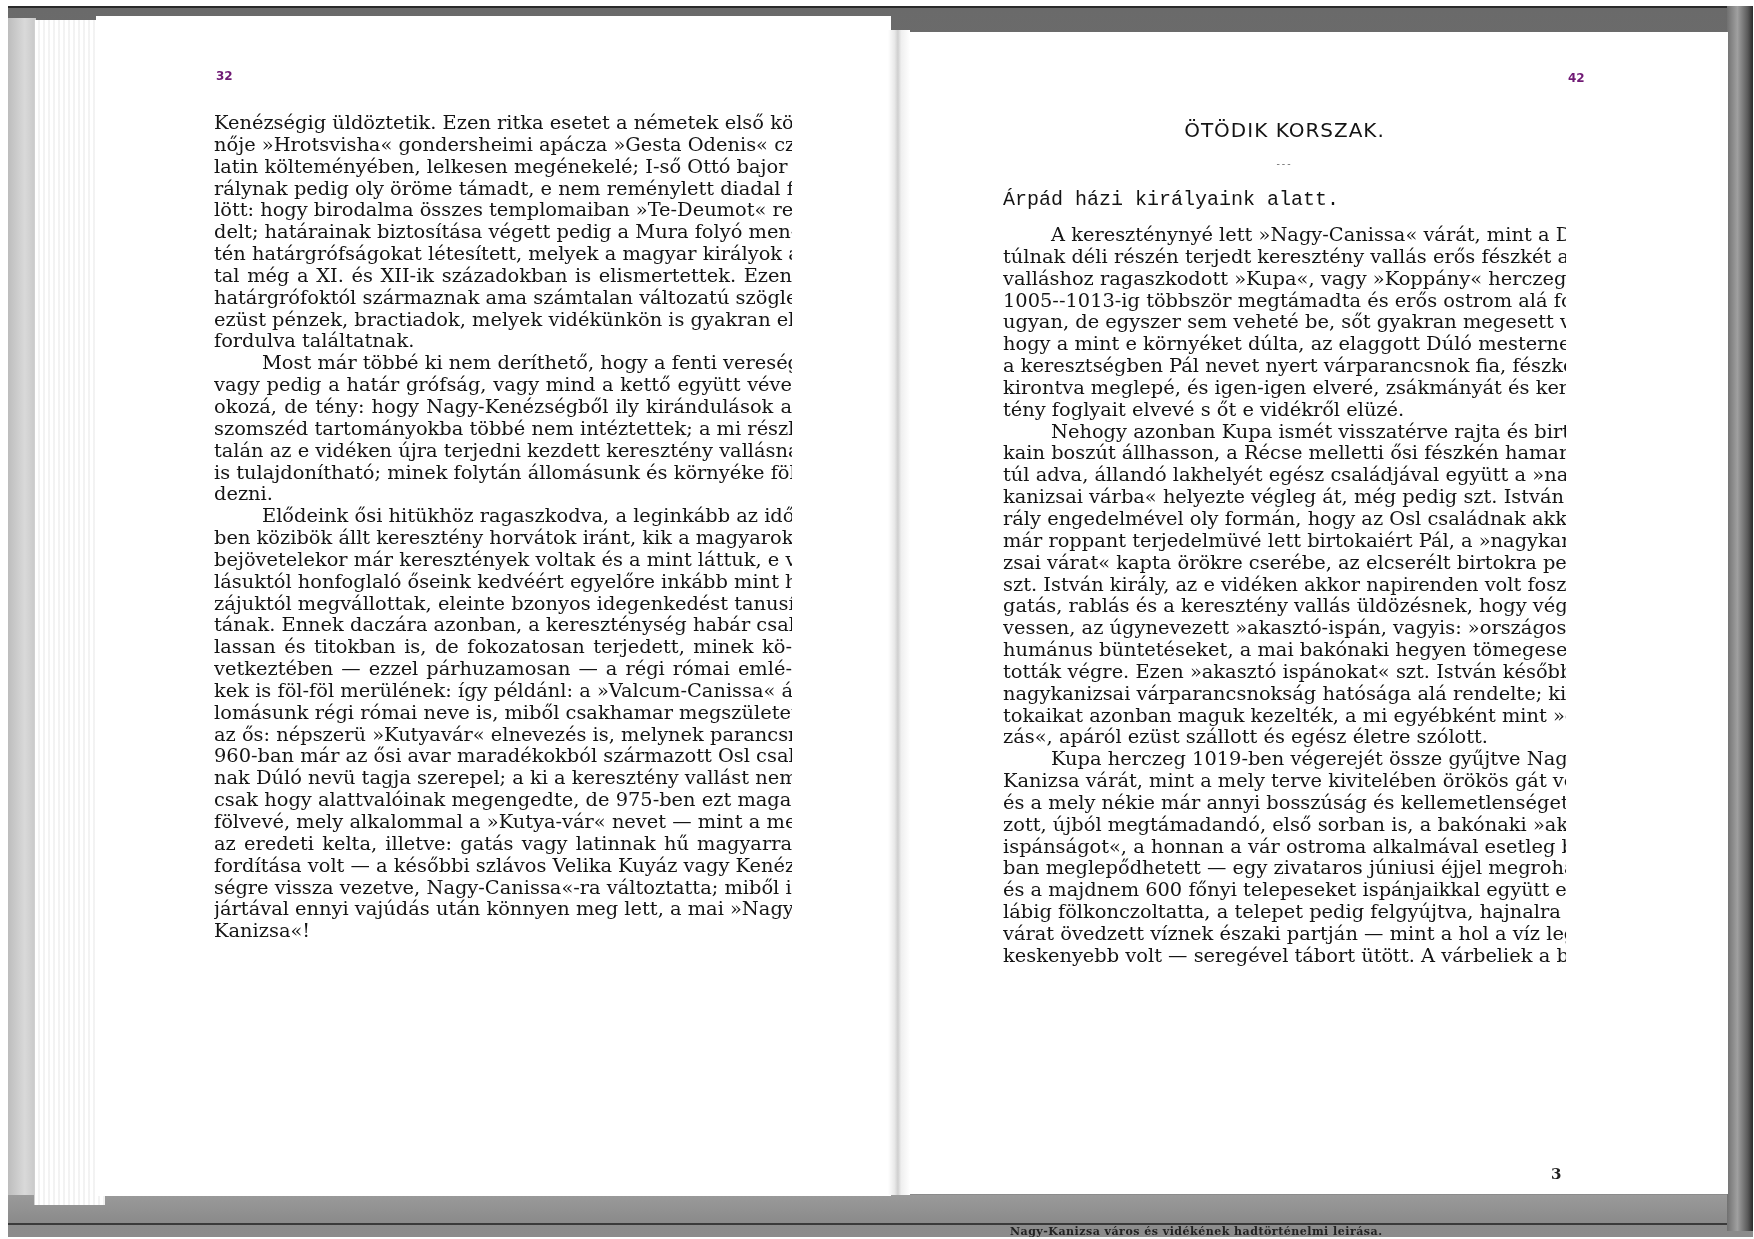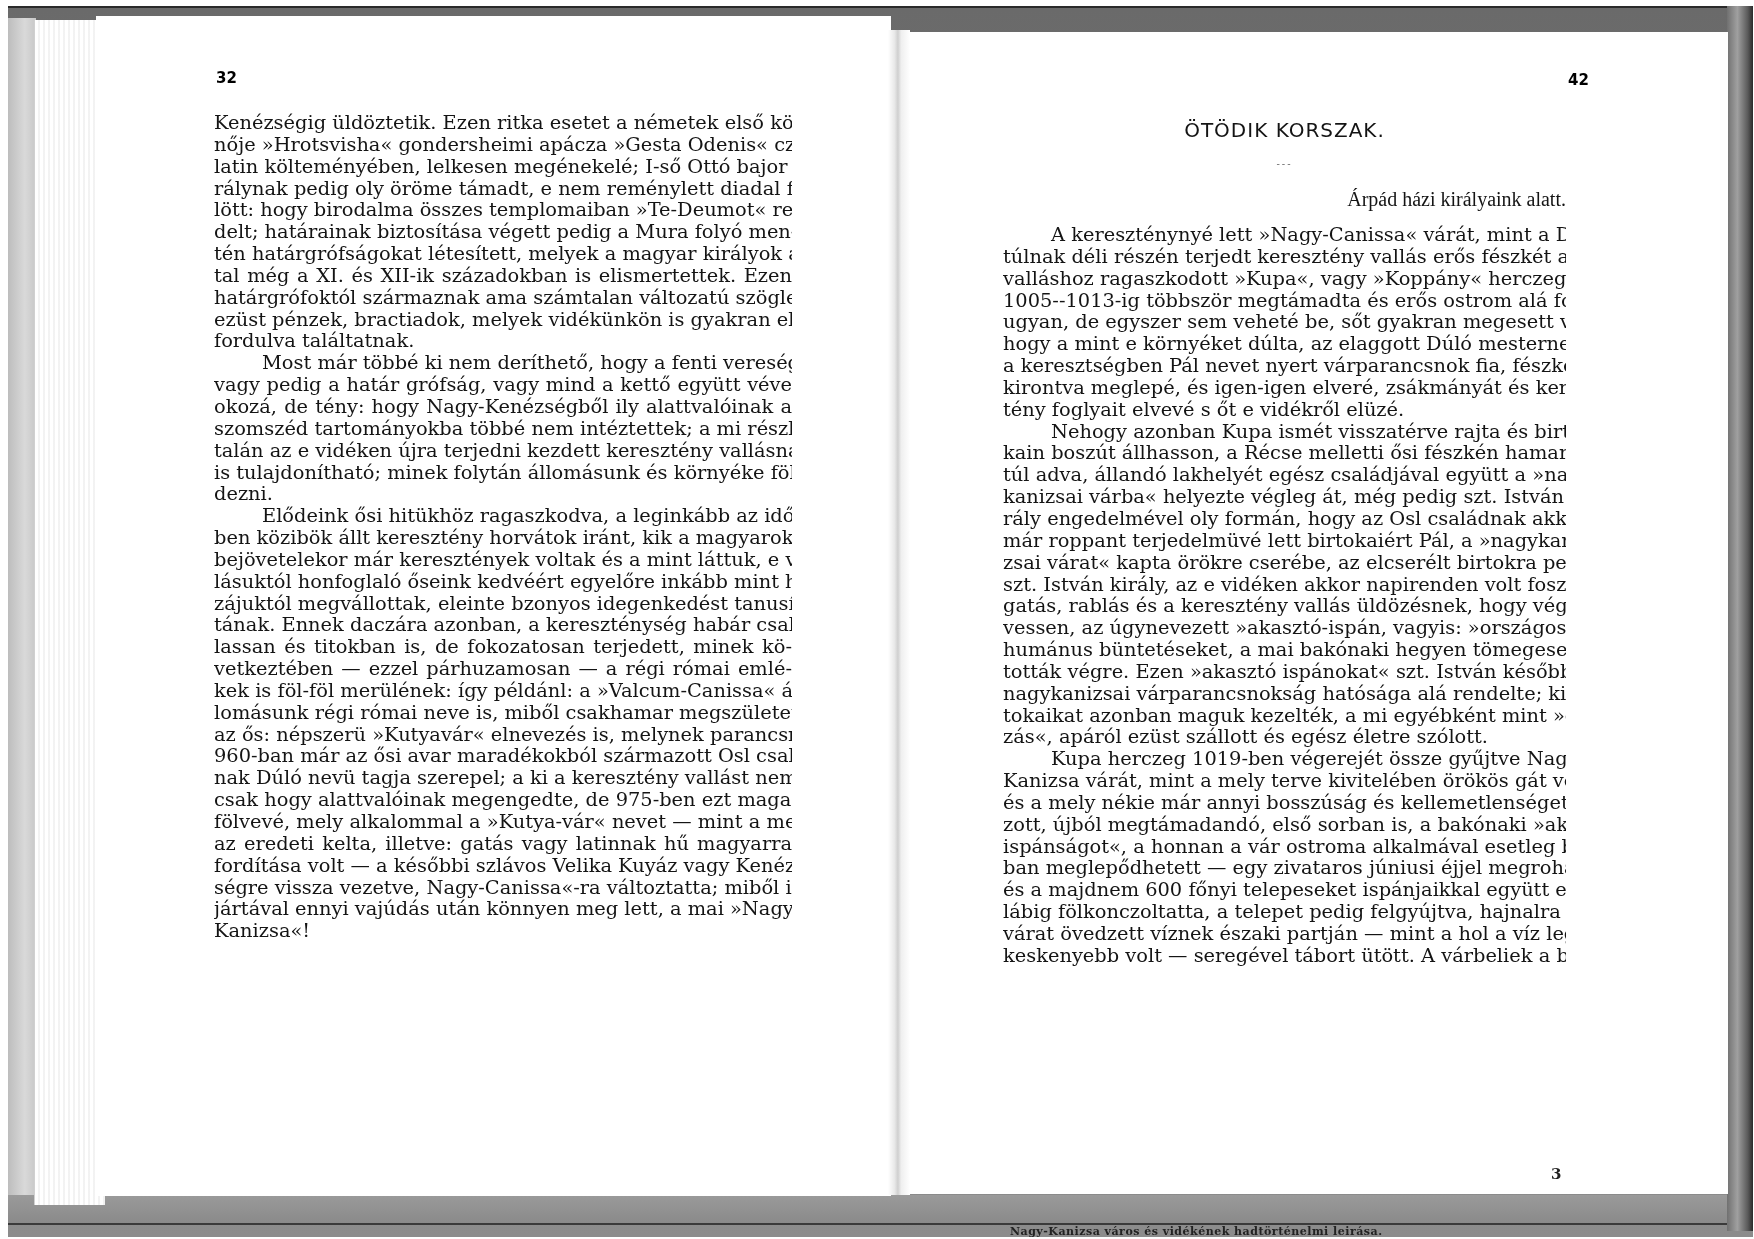--- a/index.html
+++ b/index.html
@@ -34,21 +34,21 @@
     .page {
       position: absolute; background: #ffffff;
     }
     .page-left { left: 96px; top: 16px; width: 795px; height: 1180px; }
     .page-right { left: 910px; top: 32px; width: 818px; height: 1162px; }
     .gutter {
       position: absolute; left: 888px; top: 30px; width: 22px; height: 1165px;
       background: linear-gradient(90deg, #ffffff 0%, #e8e8e8 30%, #cfcfcf 45%, #efefef 60%, #ffffff 100%);
     }
     .page-number {
-      position: absolute; font-size: 15px; font-weight: bold; color: #000000;
+      position: absolute; font-size: 12px; font-weight: bold; color: #701a75;
       font-family: "DejaVu Sans", "Liberation Sans", sans-serif;
     }
     .pn-left { left: 216px; top: 69px; }
     .pn-right { left: 1568px; top: 71px; }
 
     .text-block {
       position: absolute; color: #141414;
       font-size: 19.4px; line-height: 21.85px;
     }
     .tb-left { left: 214px; top: 112px; width: 578px; }
@@ -63,22 +63,22 @@
     .chapter-title {
       position: absolute; left: 1003px; top: 118px; width: 563px; text-align: center;
       font-family: "DejaVu Sans", "Liberation Sans", sans-serif;
       font-size: 20px; letter-spacing: 1px; color: #141414;
     }
     .ornament {
       position: absolute; left: 1003px; top: 158px; width: 563px; text-align: center;
       font-size: 10px; color: #555; letter-spacing: 2px;
     }
     .subtitle {
-      position: absolute; left: 1003px; top: 188px; width: 563px; text-align: right;
-      font-family: Liberation Serif, serif;
+      position: absolute; left: 1003px; top: 188px; width: 563px; text-align: left;
+      font-family: Liberation Mono, monospace;
       font-size: 20px; color: #141414;
     }
     .footer-left-text {
       position: absolute; left: 1010px; top: 1225px; font-size: 11px; font-weight: bold;
       letter-spacing: 0.5px; color: #222;
     }
     .footer-sig {
       position: absolute; left: 1551px; top: 1165px; font-size: 15px; font-weight: bold; color: #222;
     }
   </style>
@@ -105,21 +105,21 @@
   <span class="line">rálynak pedig oly öröme támadt, e nem reménylett diadal fö-</span>
   <span class="line">lött: hogy birodalma összes templomaiban »Te-Deumot« ren-</span>
   <span class="line">delt; határainak biztosítása végett pedig a Mura folyó men-</span>
   <span class="line">tén határgrófságokat létesített, melyek a magyar királyok ál-</span>
   <span class="line">tal még a XI. és XII-ik századokban is elismertettek. Ezen</span>
   <span class="line">határgrófoktól származnak ama számtalan változatú szögletes</span>
   <span class="line">ezüst pénzek, bractiadok, melyek vidékünkön is gyakran elő-</span>
   <span class="line last">fordulva találtatnak.</span>
   <span class="line indent">Most már többé ki nem deríthető, hogy a fenti vereség-e,</span>
   <span class="line">vagy pedig a határ grófság, vagy mind a kettő együtt véve</span>
-  <span class="line">okozá, de tény: hogy Nagy-Kenézségből ily alattvalóinak a</span>
+  <span class="line">okozá, de tény: hogy Nagy-Kenézségből ily kirándulások a</span>
   <span class="line">szomszéd tartományokba többé nem intéztettek; a mi részben</span>
   <span class="line">talán az e vidéken újra terjedni kezdett keresztény vallásnak</span>
   <span class="line">is tulajdonítható; minek folytán állomásunk és környéke fölött</span>
   <span class="line last">dezni.</span>
   <span class="line indent">Elődeink ősi hitükhöz ragaszkodva, a leginkább az időköz-</span>
   <span class="line">ben közibök állt keresztény horvátok iránt, kik a magyarok</span>
   <span class="line">bejövetelekor már keresztények voltak és a mint láttuk, e val-</span>
   <span class="line">lásuktól honfoglaló őseink kedvéért egyelőre inkább mint ha-</span>
   <span class="line">zájuktól megvállottak, eleinte bzonyos idegenkedést tanusí-</span>
   <span class="line">tának. Ennek daczára azonban, a kereszténység habár csak</span>

